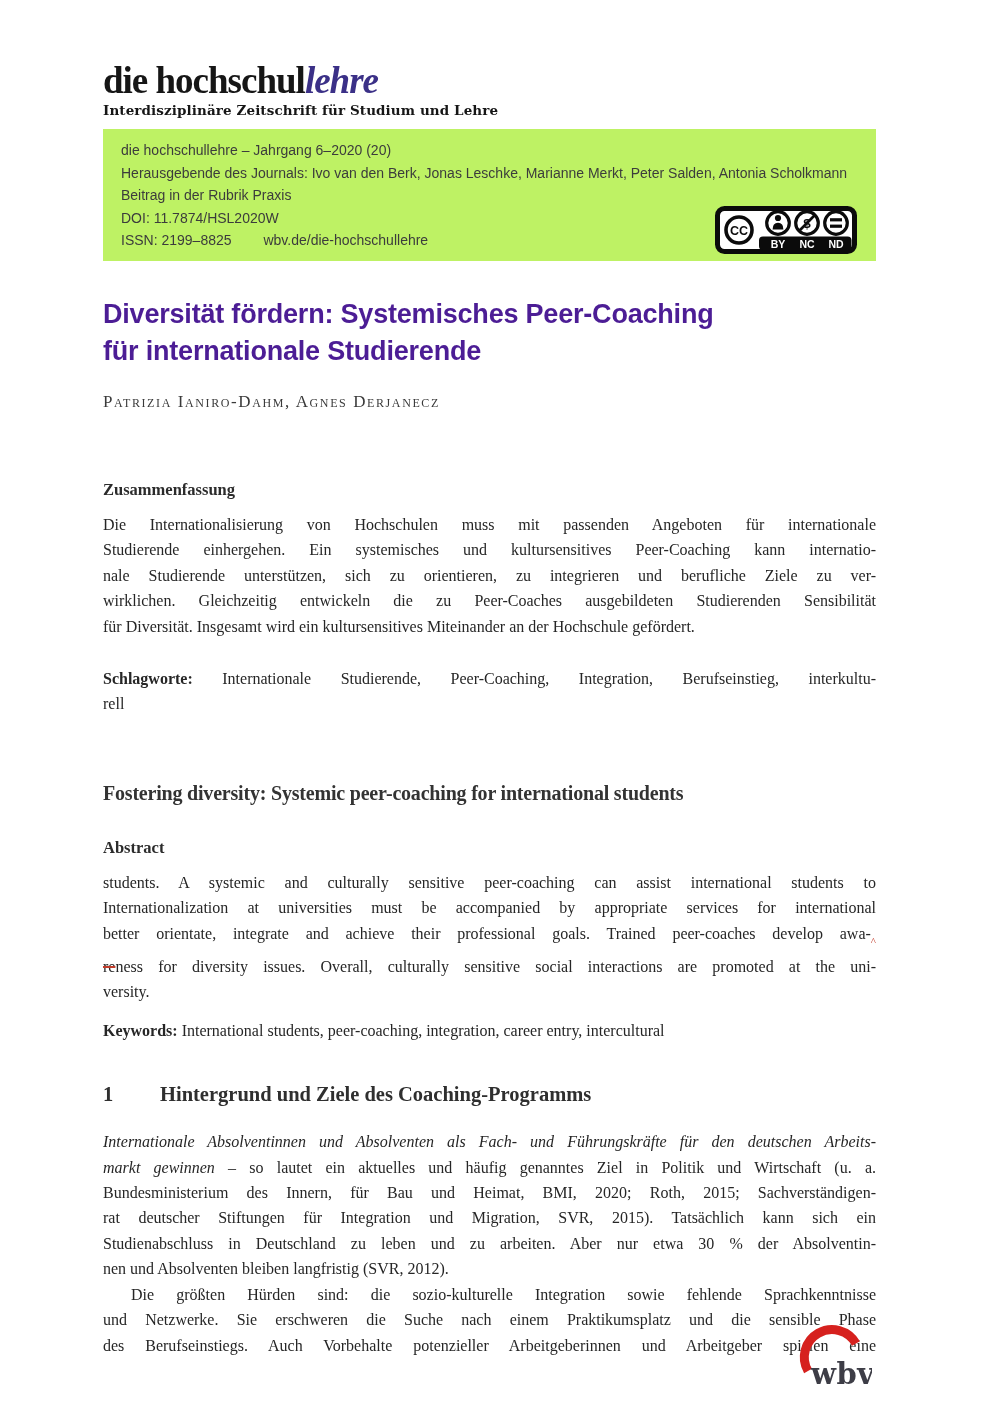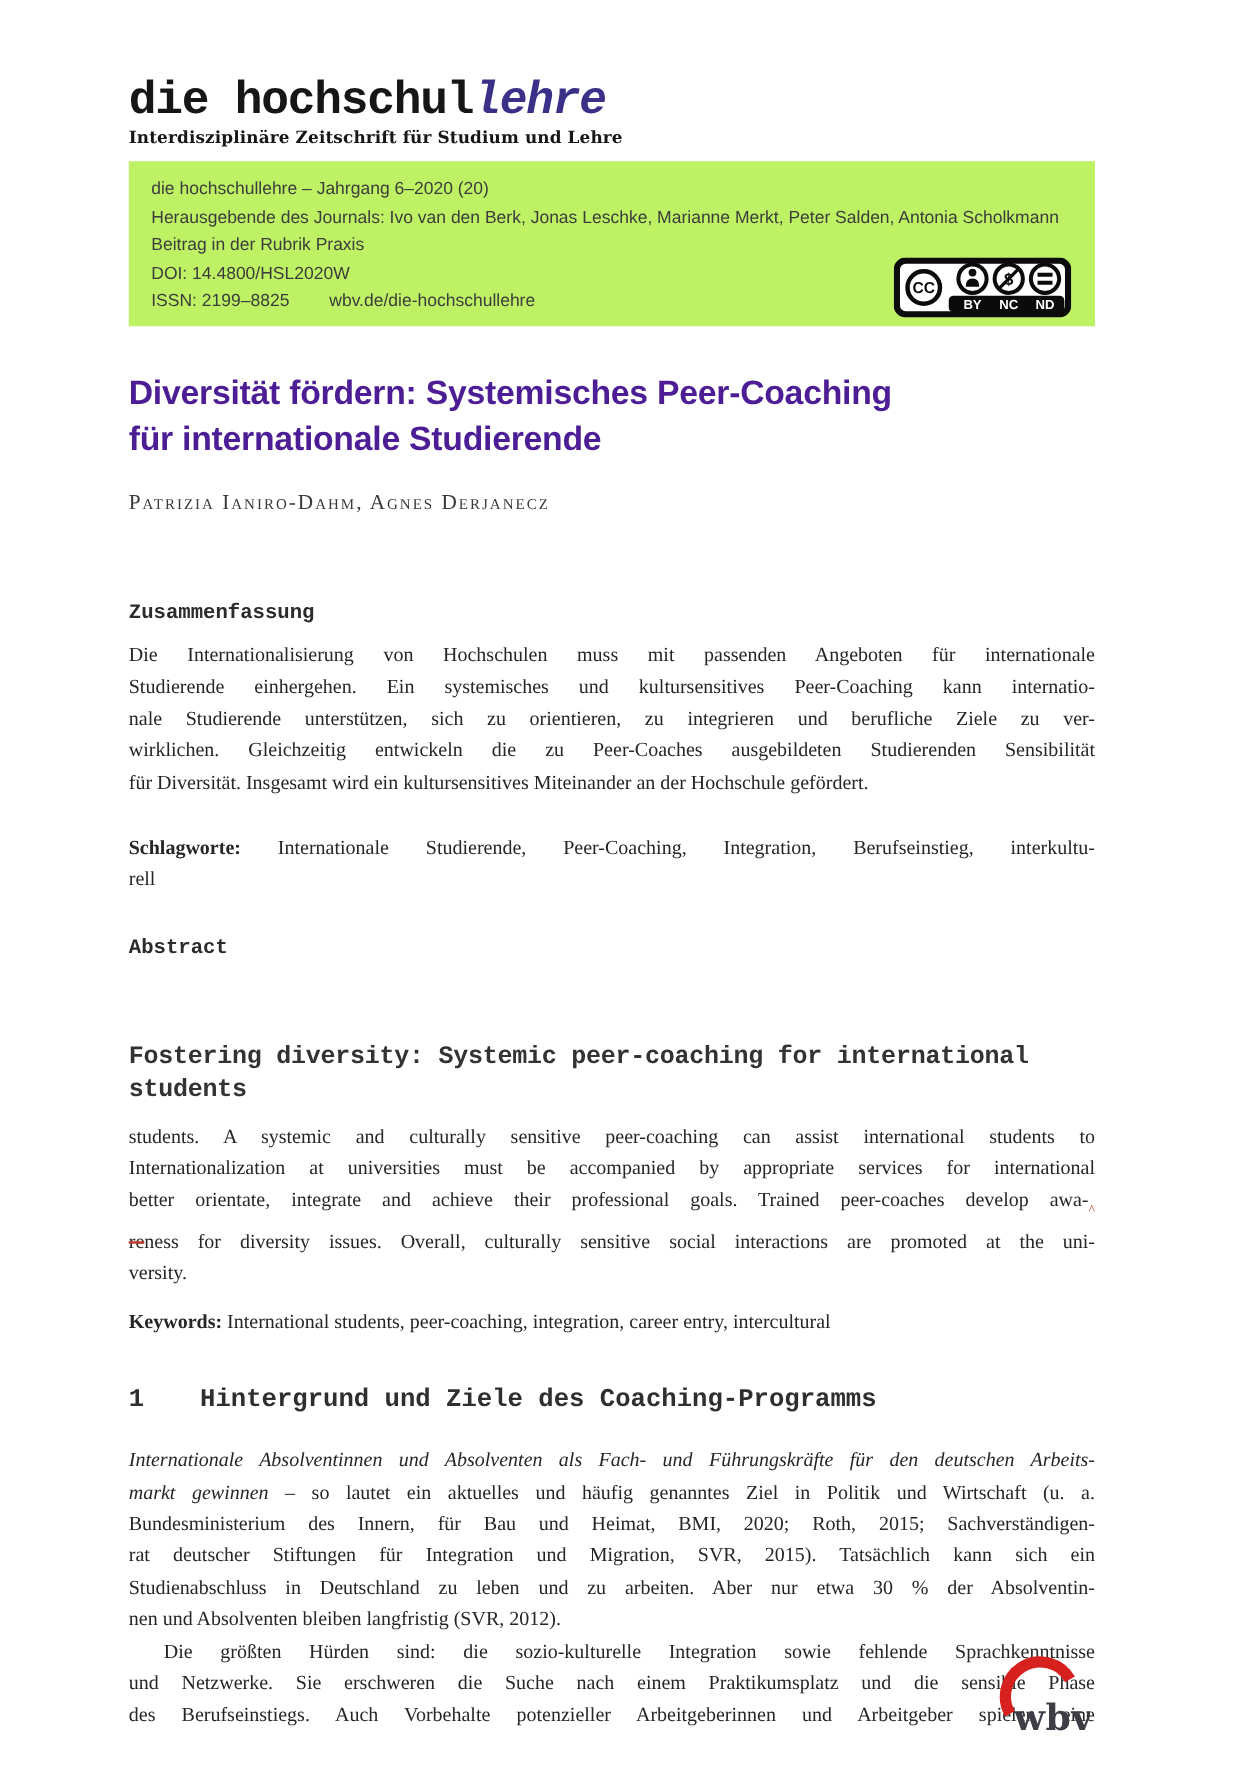--- a/index.html
+++ b/index.html
@@ -2,42 +2,42 @@
 <html lang="de"><head>
 <meta charset="utf-8">
 <style>
   html,body{margin:0;padding:0;background:#fff;}
   .page{position:relative;width:1000px;height:1414px;background:#ffffff;overflow:hidden;
         font-family:"Liberation Serif","DejaVu Serif",serif;color:#262626;}
   .content{position:relative;width:773px;margin-left:103px;}
 
   
   .logo-block{padding-top:61px;}
-  .logo-line{font-family:Liberation Mono, monospace;font-weight:bold;
+  .logo-line{font-family:Liberation Serif, serif;font-weight:bold;
              font-size:37px;line-height:40px;color:#161616;letter-spacing:-1px;}
   .logo-accent{color:#3b3087;font-style:italic;}
   .logo-sub{font-family:"DejaVu Serif","Liberation Serif",serif;font-weight:bold;
             font-size:13.5px;line-height:16px;color:#161616;margin-top:1px;letter-spacing:.1px;}
 
   
   .meta-box{position:relative;margin-top:11px;background:#bef264;padding:10px 18px 9px 18px;
             font-family:"Liberation Sans","DejaVu Sans",sans-serif;font-size:14px;
             line-height:22.6px;color:#3c3c3c;}
   .meta-box .ln{white-space:nowrap;}
   .issn-line span{display:inline-block;}
   .journal-url{margin-left:28px;}
   .cc-badge{position:absolute;right:19px;bottom:7px;}
 
   
   .title{margin-top:35px;font-family:"Liberation Sans","DejaVu Sans",sans-serif;
          font-weight:bold;font-size:27px;line-height:37px;color:#4c1d95;letter-spacing:-.2px;}
   .authors{margin-top:22px;font-size:17px;color:#3a3a3a;font-variant:small-caps;
            letter-spacing:1.6px;}
 
-  .h-sans{font-family:Liberation Mono, monospace;font-weight:bold;color:#2b2b2b;}
+  .h-sans{font-family:Liberation Serif, serif;font-weight:bold;color:#2b2b2b;}
   .h-small{font-size:16.5px;line-height:22px;margin-top:0;}
   .h-title-en{font-size:20px;line-height:27px;color:#333;letter-spacing:-.2px;}
 
   
   .para{font-size:16px;line-height:25.4px;color:#262626;}
   .para .ln{text-align:justify;text-align-last:justify;white-space:normal;}
   .para .ln:last-child{text-align:last-left;text-align-last:left;}
   .para.cont .ln:last-child{text-align-last:justify;}
   .para.indent-first .ln:first-child{text-indent:28px;}
   .b{font-weight:bold;}
@@ -72,21 +72,21 @@
         <span>die hochschul</span><span class="logo-accent">lehre</span>
       </div>
       <div class="logo-sub">Interdisziplinäre Zeitschrift für Studium und Lehre</div>
     </div>
 
     <div class="meta-box">
       <div>
           <div class="ln">die hochschullehre – Jahrgang 6–2020 (20)</div>
           <div class="ln">Herausgebende des Journals: Ivo van den Berk, Jonas Leschke, Marianne Merkt, Peter Salden, Antonia Scholkmann</div>
           <div class="ln">Beitrag in der Rubrik Praxis</div>
-          <div class="ln">DOI: 14.4800/HSL2020W</div>
+          <div class="ln">DOI: 11.7874/HSL2020W</div>
         </div>
       <div class="ln issn-line">
         <span>ISSN: 2199–8825</span>
         <span class="journal-url">wbv.de/die-hochschullehre</span>
       </div>
 
       <svg class="cc-badge" width="142" height="48" viewBox="0 0 142 48">
         <rect x="2.5" y="2.5" width="137" height="43" rx="7" fill="#ffffff" stroke="#0b0b0b" stroke-width="5"></rect>
         <rect x="44" y="30.5" width="92.5" height="13.5" rx="4" fill="#0b0b0b"></rect>
         <g>
@@ -130,23 +130,23 @@
         <div class="ln">nale Studierende unterstützen, sich zu orientieren, zu integrieren und berufliche Ziele zu ver-</div>
         <div class="ln">wirklichen. Gleichzeitig entwickeln die zu Peer-Coaches ausgebildeten Studierenden Sensibilität</div>
         <div class="ln">für Diversität. Insgesamt wird ein kultursensitives Miteinander an der Hochschule gefördert.</div>
       </div>
 
     <div class="para schlag">
         <div class="ln"><span class="b">Schlagworte:</span><span> Internationale Studierende, Peer-Coaching, Integration, Berufseinstieg, interkultu-</span></div>
         <div class="ln">rell</div>
       </div>
 
+    <div class="h-sans h-title-en title-en">Fostering diversity: Systemic peer-coaching for international students</div>
+
     <div class="h-sans h-small abs-h">Abstract</div>
-
-    <div class="h-sans h-title-en title-en">Fostering diversity: Systemic peer-coaching for international students</div>
     <div class="para abs-p">
         <div class="ln">students. A systemic and culturally sensitive peer-coaching can assist international students to</div>
         <div class="ln">Internationalization at universities must be accompanied by appropriate services for international</div>
         <div class="ln"><span>better orientate, integrate and achieve their professional goals. Trained peer-coaches develop awa-</span><span class="rc">^</span></div>
         <div class="ln"><span class="rs">re</span><span>ness for diversity issues. Overall, culturally sensitive social interactions are promoted at the uni-</span></div>
         <div class="ln">versity.</div>
       </div>
 
     <div class="para keyw">
         <div class="ln"><span class="b">Keywords:</span><span> International students, peer-coaching, integration, career entry, intercultural</span></div>

